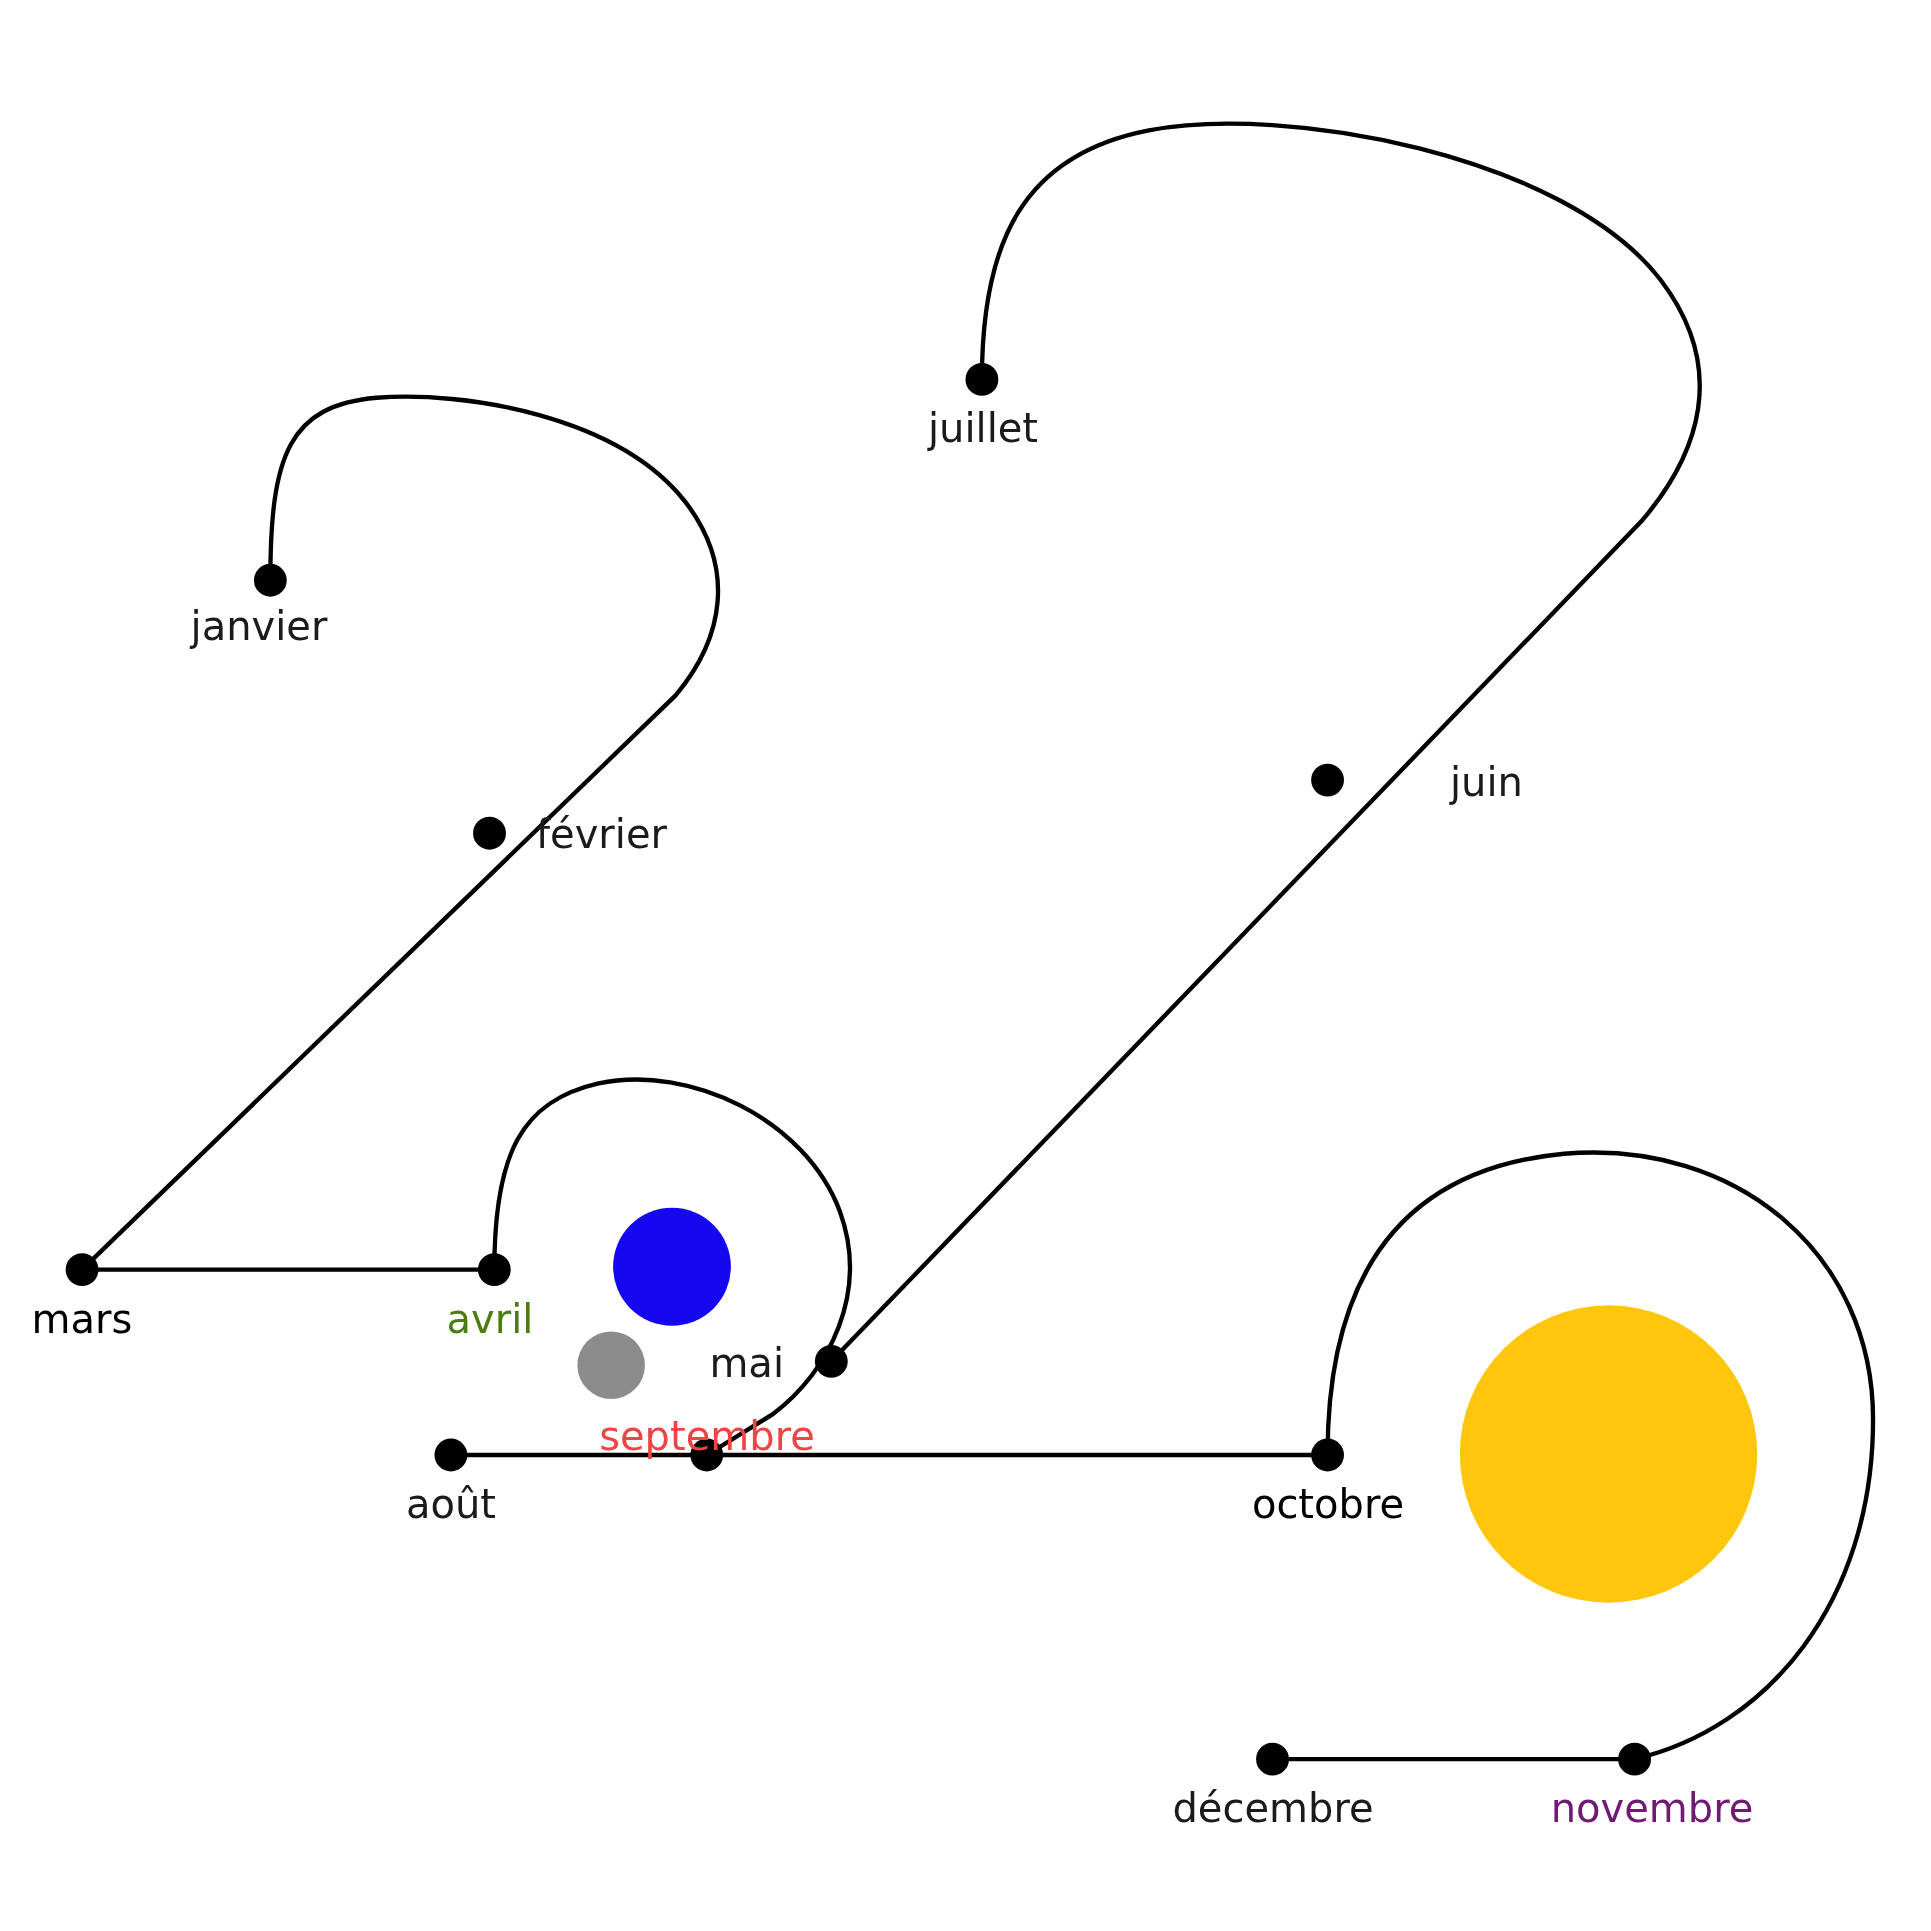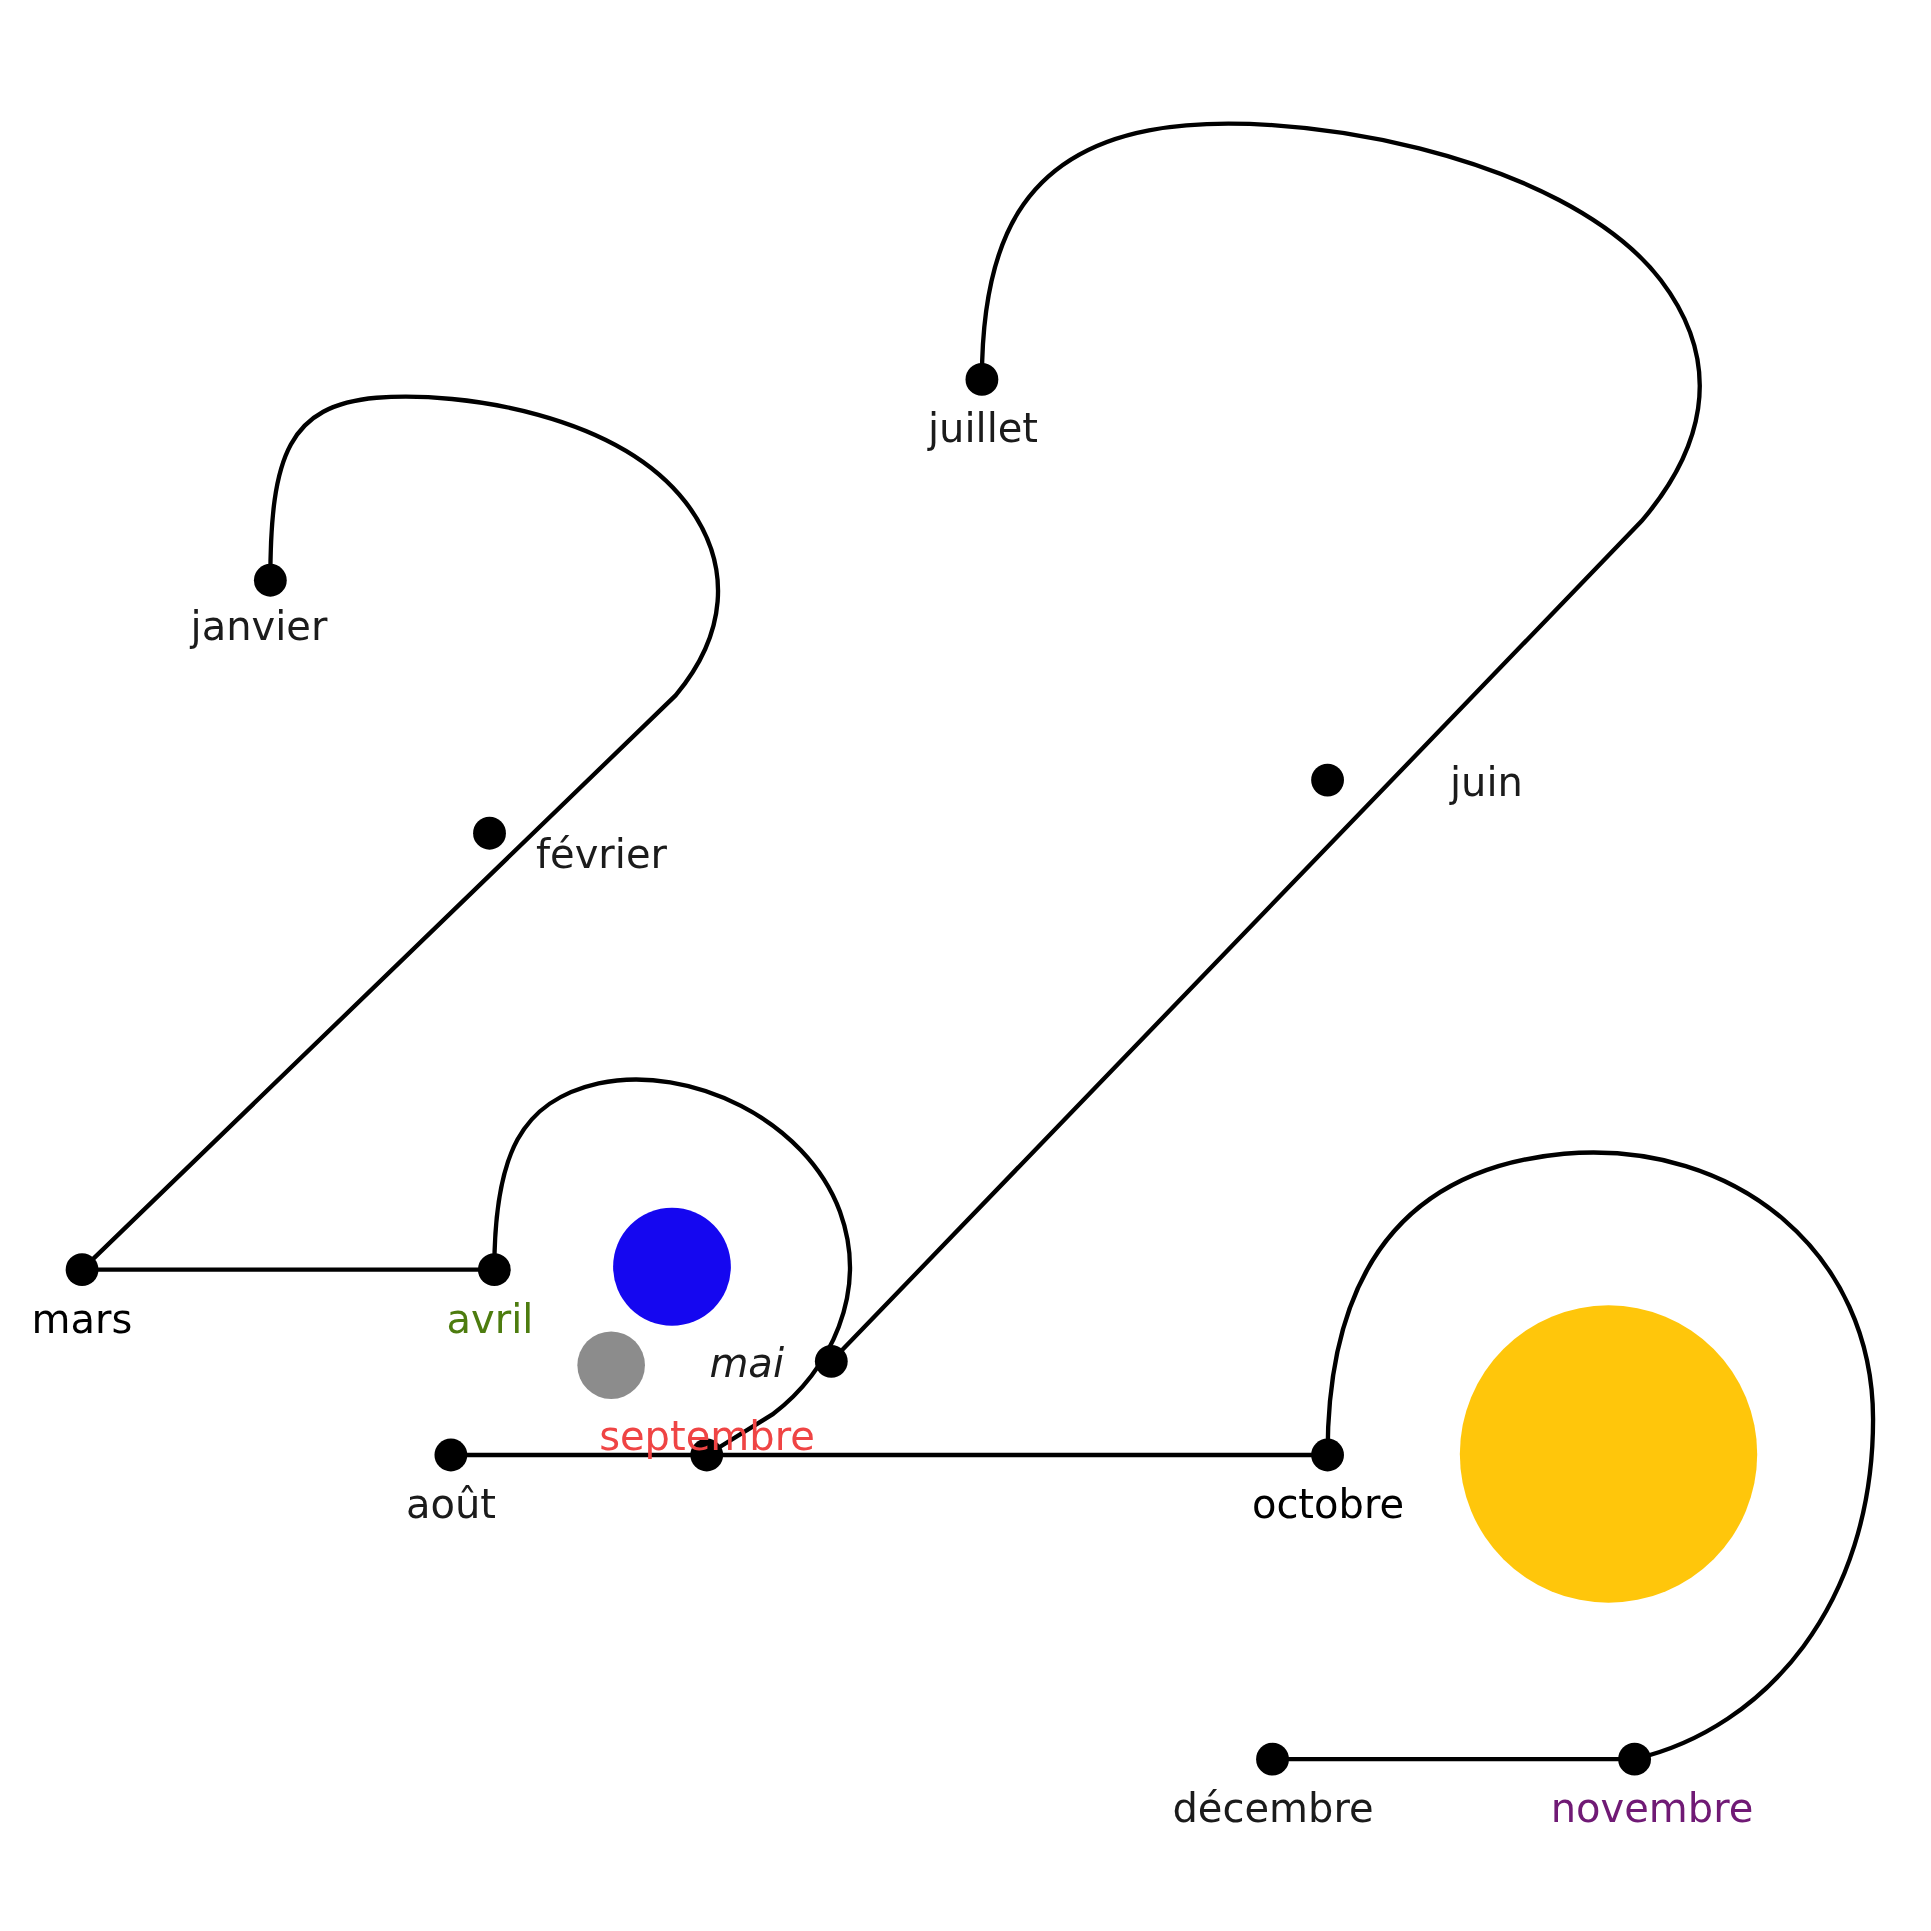--- a/index.html
+++ b/index.html
@@ -29,21 +29,21 @@
     position: absolute;
     font-family: "DejaVu Sans", "Liberation Sans", sans-serif;
     font-size: 40px;
     color: #1b1b1b;
     white-space: nowrap;
     line-height: 1;
     user-select: none;
   }
   .label-below { transform: translate(-50%, 0); }
   .label-right { transform: translate(0, -50%); }
-  .label-left  { transform: translate(-100%, -50%); font-style: italic; }
+  .label-left  { transform: translate(-100%, -50%); }
 </style>
 </head>
 <body>
 
 <div id="canvas-root">
 
   <svg id="spiral-svg" viewBox="0 0 2000 2000">
     <g id="path-group" fill="none" stroke="#000000" stroke-width="4.5" stroke-linecap="round">
         <path d="M 280 601 C 280 470 300 420 390 412 C 480 405 640 430 710 520 C 762 588 750 660 700 720 L 85 1315"></path>
         <path d="M 1017 393 C 1017 250 1060 160 1190 135 C 1330 108 1620 160 1720 290 C 1790 382 1760 470 1700 540 L 861 1410"></path>
@@ -69,21 +69,21 @@
         <circle cx="467" cy="1507" r="17" fill="#000000"></circle>
         <circle cx="732" cy="1507" r="17" fill="#000000"></circle>
         <circle cx="1375" cy="1507" r="17" fill="#000000"></circle>
         <circle cx="1693" cy="1822" r="17" fill="#000000"></circle>
         <circle cx="1318" cy="1822" r="17" fill="#000000"></circle>
       </g>
   </svg>
 
   <div id="label-layer">
       <div class="node-label label-below" style="left: 259px; top: 606px; color: rgb(27, 27, 27);">janvier</div>
-      <div class="node-label label-right" style="left: 536px; top: 834px; color: rgb(27, 27, 27); margin-top: 20px;">février</div>
+      <div class="node-label label-right" style="left: 536px; top: 834px; color: rgb(27, 27, 27);">février</div>
       <div class="node-label label-below" style="left: 82px; top: 1299px; color: #000000; text-align: center;">mars</div>
       <div class="node-label label-below" style="left: 490px; top: 1299px; color: #4d7c0f;">avril</div>
       <div class="node-label label-left" style="left: 784px; top: 1363px; color: rgb(27, 27, 27);">mai</div>
       <div class="node-label label-right" style="left: 1450px; top: 782px; color: rgb(27, 27, 27);">juin</div>
       <div class="node-label label-below" style="left: 983px; top: 408px; color: rgb(27, 27, 27);">juillet</div>
       <div class="node-label label-below" style="left: 451px; top: 1484px; color: rgb(27, 27, 27);">août</div>
       <div class="node-label label-below" style="left: 707px; top: 1416px; color: #ef4444; text-align: right;">septembre</div>
       <div class="node-label label-below" style="left: 1328px; top: 1484px; color: #000000;">octobre</div>
       <div class="node-label label-below" style="left: 1635px; top: 1788px; color: #701a75; margin-left: 17px;">novembre</div>
       <div class="node-label label-below" style="left: 1273px; top: 1788px; color: rgb(27, 27, 27);">décembre</div>

